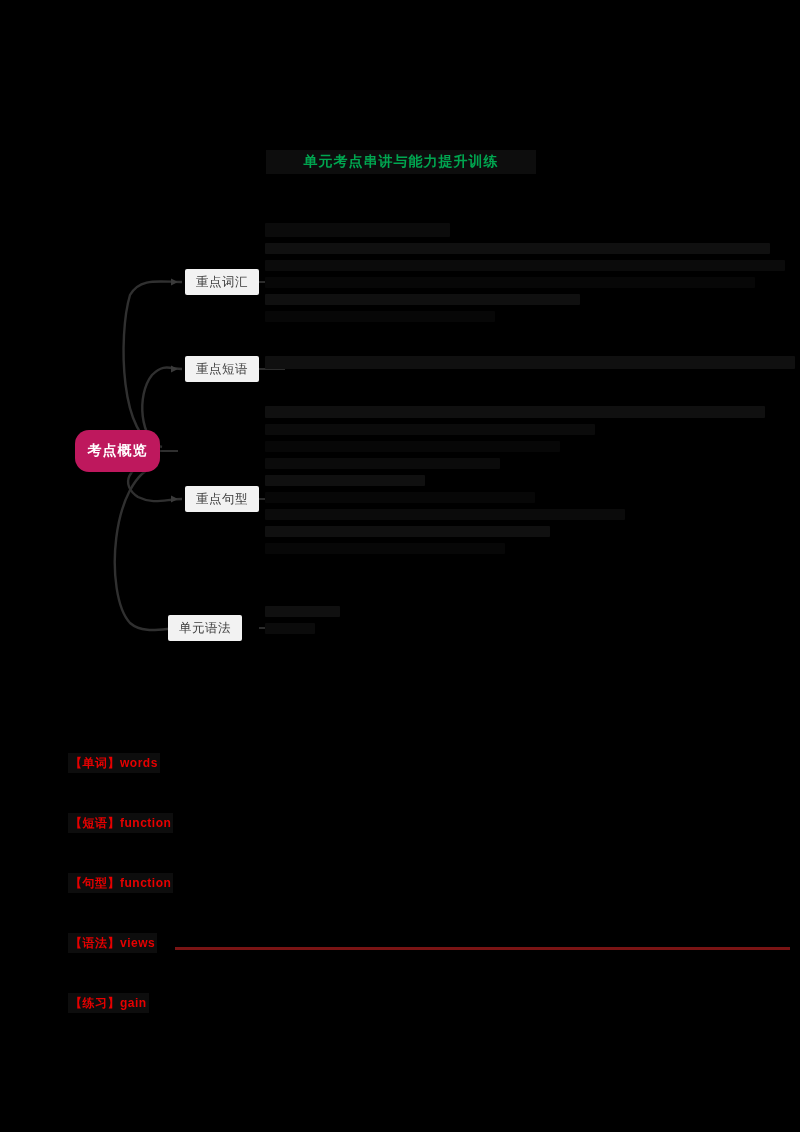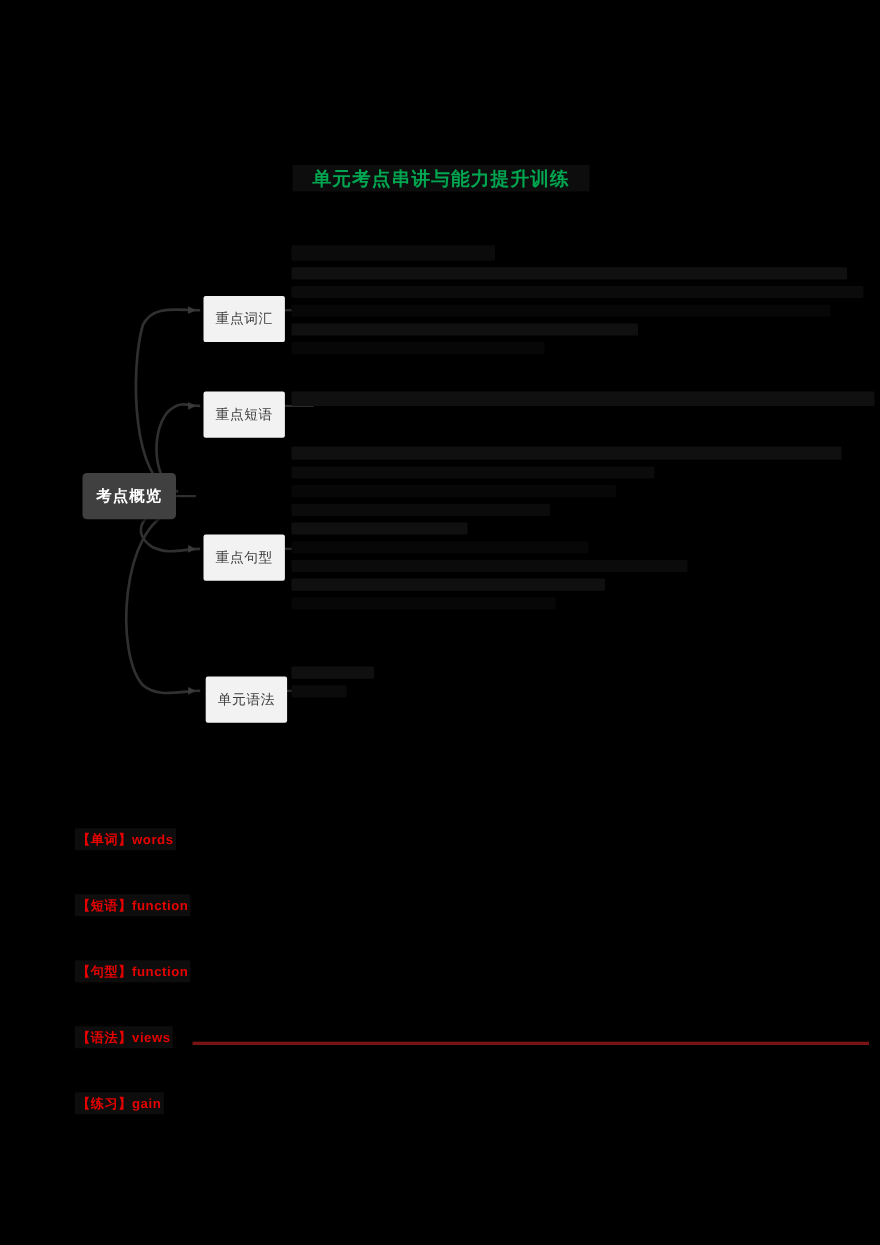--- a/index.html
+++ b/index.html
@@ -7,47 +7,47 @@
     width:800px;height:1132px;position:relative;overflow:hidden;
     font-family:"Liberation Sans","DejaVu Sans",sans-serif;
     background:#000;color:#111;
   }
   .page{position:absolute;inset:0;background:#000;}
 
   
   .doc-title{
     position:absolute;left:266px;top:150px;width:270px;height:24px;
     display:flex;align-items:center;justify-content:center;
-    font-size:17px;font-weight:bold;letter-spacing:1px;
+    font-size:14px;font-weight:bold;letter-spacing:1px;
     color:#00a650;background:#0d0d0d;
     filter:blur(0.6px);white-space:nowrap;overflow:hidden;
   }
 
   
   .mindmap{position:absolute;left:60px;top:215px;width:740px;height:450px;}
   .mm-svg{position:absolute;left:0;top:0;width:740px;height:450px;}
 
   .node{
     position:absolute;display:flex;align-items:center;justify-content:center;
     box-sizing:border-box;white-space:nowrap;
   }
   .node-root{
     left:15px;top:215px;width:85px;height:42px;
-    background:#404040;color:#ffffff;border-radius:4px;
+    background:#be185d;color:#ffffff;border-radius:14px;
     font-size:14px;font-weight:bold;letter-spacing:1px;
     box-shadow:0 1px 2px rgba(0,0,0,.6);
   }
   .node-branch{
-    width:74px;height:42px;background:#f2f2f2;color:#3c3c3c;
+    width:74px;height:26px;background:#f2f2f2;color:#3c3c3c;
     font-size:12.5px;letter-spacing:.5px;border-radius:2px;
   }
   .nb1{left:125px;top:54px;}
   .nb2{left:125px;top:141px;}
   .nb3{left:125px;top:271px;}
-  .nb4{left:127px;top:400px;}
+  .nb4{left:108px;top:400px;}
 
   
   .leaf-group{position:absolute;left:205px;}
   .lg1{top:8px;width:535px;}
   .lg2{top:135px;width:535px;}
   .lg3{top:185px;width:535px;}
   .lg4{top:385px;width:100px;}
 
   .redact-line{
     height:11px;margin:6px 0;border-radius:1px;

